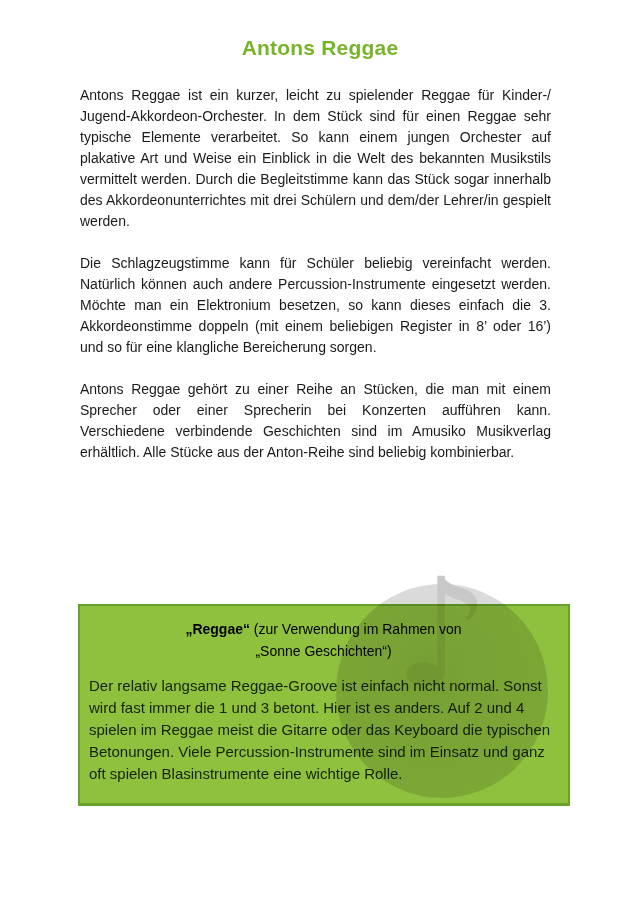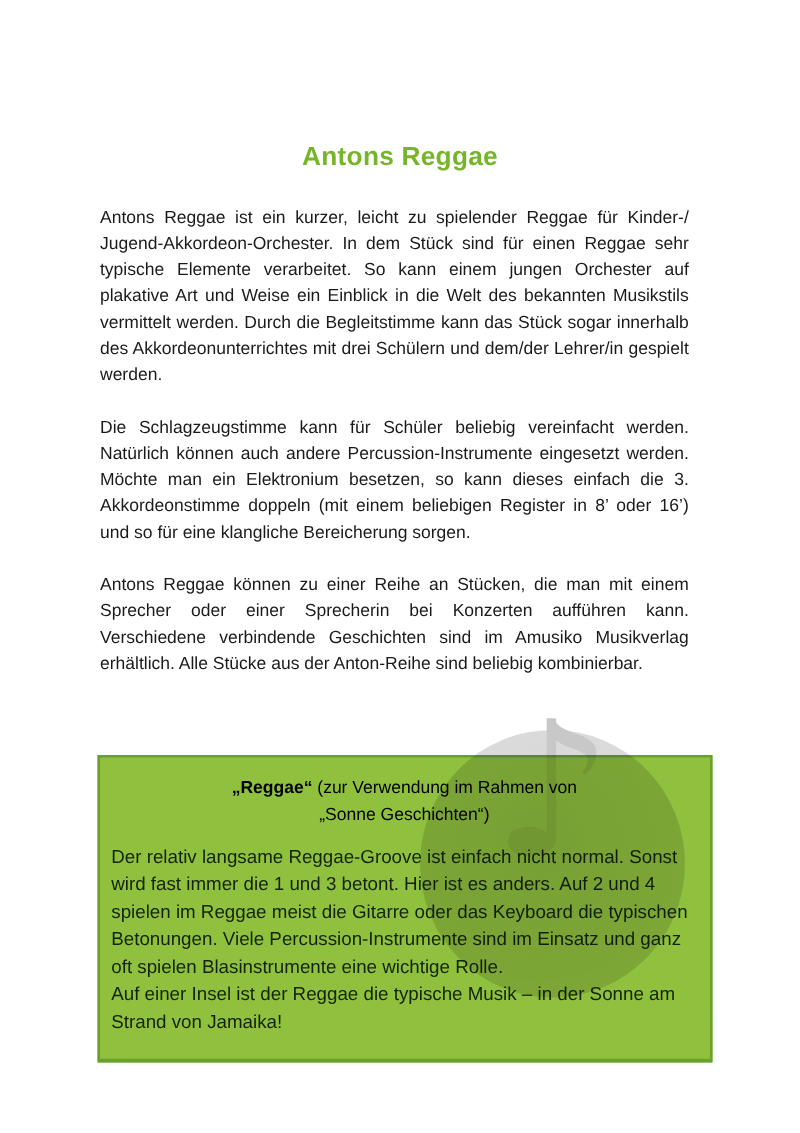--- a/index.html
+++ b/index.html
@@ -12,21 +12,21 @@
     width: 640px;
     height: 906px;
     background: #ffffff;
     font-family: "Liberation Sans", sans-serif;
     color: #1a1a1a;
     overflow: hidden;
     box-sizing: border-box;
   }
   .title {
     margin: 0;
-    padding-top: 114px;
+    padding-top: 36px;
     text-align: center;
     font-size: 21px;
     font-weight: bold;
     color: #76b52a;
     letter-spacing: 0.2px;
   }
   .content {
     padding: 25px 77px 0 80px;
   }
   .para {
@@ -89,31 +89,30 @@
 </head>
 <body>
 
 <div class="page">
 
   <h1 class="title">Antons Reggae</h1>
 
   <div class="content">
     <p class="para">Antons Reggae ist ein kurzer, leicht zu spielender Reggae für Kinder-/ Jugend-Akkordeon-Orchester. In dem Stück sind für einen Reggae sehr typische Elemente verarbeitet. So kann einem jungen Orchester auf plakative Art und Weise ein Einblick in die Welt des bekannten Musikstils vermittelt werden. Durch die Begleitstimme kann das Stück sogar innerhalb des Akkordeonunterrichtes mit drei Schülern und dem/der Lehrer/in gespielt werden.</p>
     <p class="para">Die Schlagzeugstimme kann für Schüler beliebig vereinfacht werden. Natürlich können auch andere Percussion-Instrumente eingesetzt werden. Möchte man ein Elektronium besetzen, so kann dieses einfach die 3. Akkordeonstimme doppeln (mit einem beliebigen Register in 8’ oder 16’) und so für eine klangliche Bereicherung sorgen.</p>
-    <p class="para">Antons Reggae können zu einer Reihe an Stücken, die man mit einem Sprecher oder einer Sprecherin bei Konzerten aufführen kann. Verschiedene verbindende Geschichten sind im Amusiko Musikverlag erhältlich. Alle Stücke aus der Anton-Reihe sind beliebig kombinierbar.</p>
+    <p class="para">Antons Reggae gehört zu einer Reihe an Stücken, die man mit einem Sprecher oder einer Sprecherin bei Konzerten aufführen kann. Verschiedene verbindende Geschichten sind im Amusiko Musikverlag erhältlich. Alle Stücke aus der Anton-Reihe sind beliebig kombinierbar.</p>
   </div>
 
   <div class="infobox">
     <div class="box-heading">
       <span class="bold">„Reggae“</span><span> (zur Verwendung im Rahmen von</span><br>
       <span>„Sonne Geschichten“)</span>
     </div>
     <div class="box-body">
       <p class="first">Der relativ langsame Reggae-Groove ist einfach nicht normal. Sonst wird fast immer die 1 und 3 betont. Hier ist es anders. Auf 2 und 4 spielen im Reggae meist die Gitarre oder das Keyboard die typischen Betonungen. Viele Percussion-Instrumente sind im Einsatz und ganz oft spielen Blasinstrumente eine wichtige Rolle.</p>
-      <p>Auf einer Insel ist der Reggae die typische Musik – in der Sonne am Strand von Jamaika!</p>
     </div>
   </div>
 
   <div class="watermark">
     <div class="circle"></div>
     <span class="glyph">♪</span>
   </div>
 
 </div>
 

